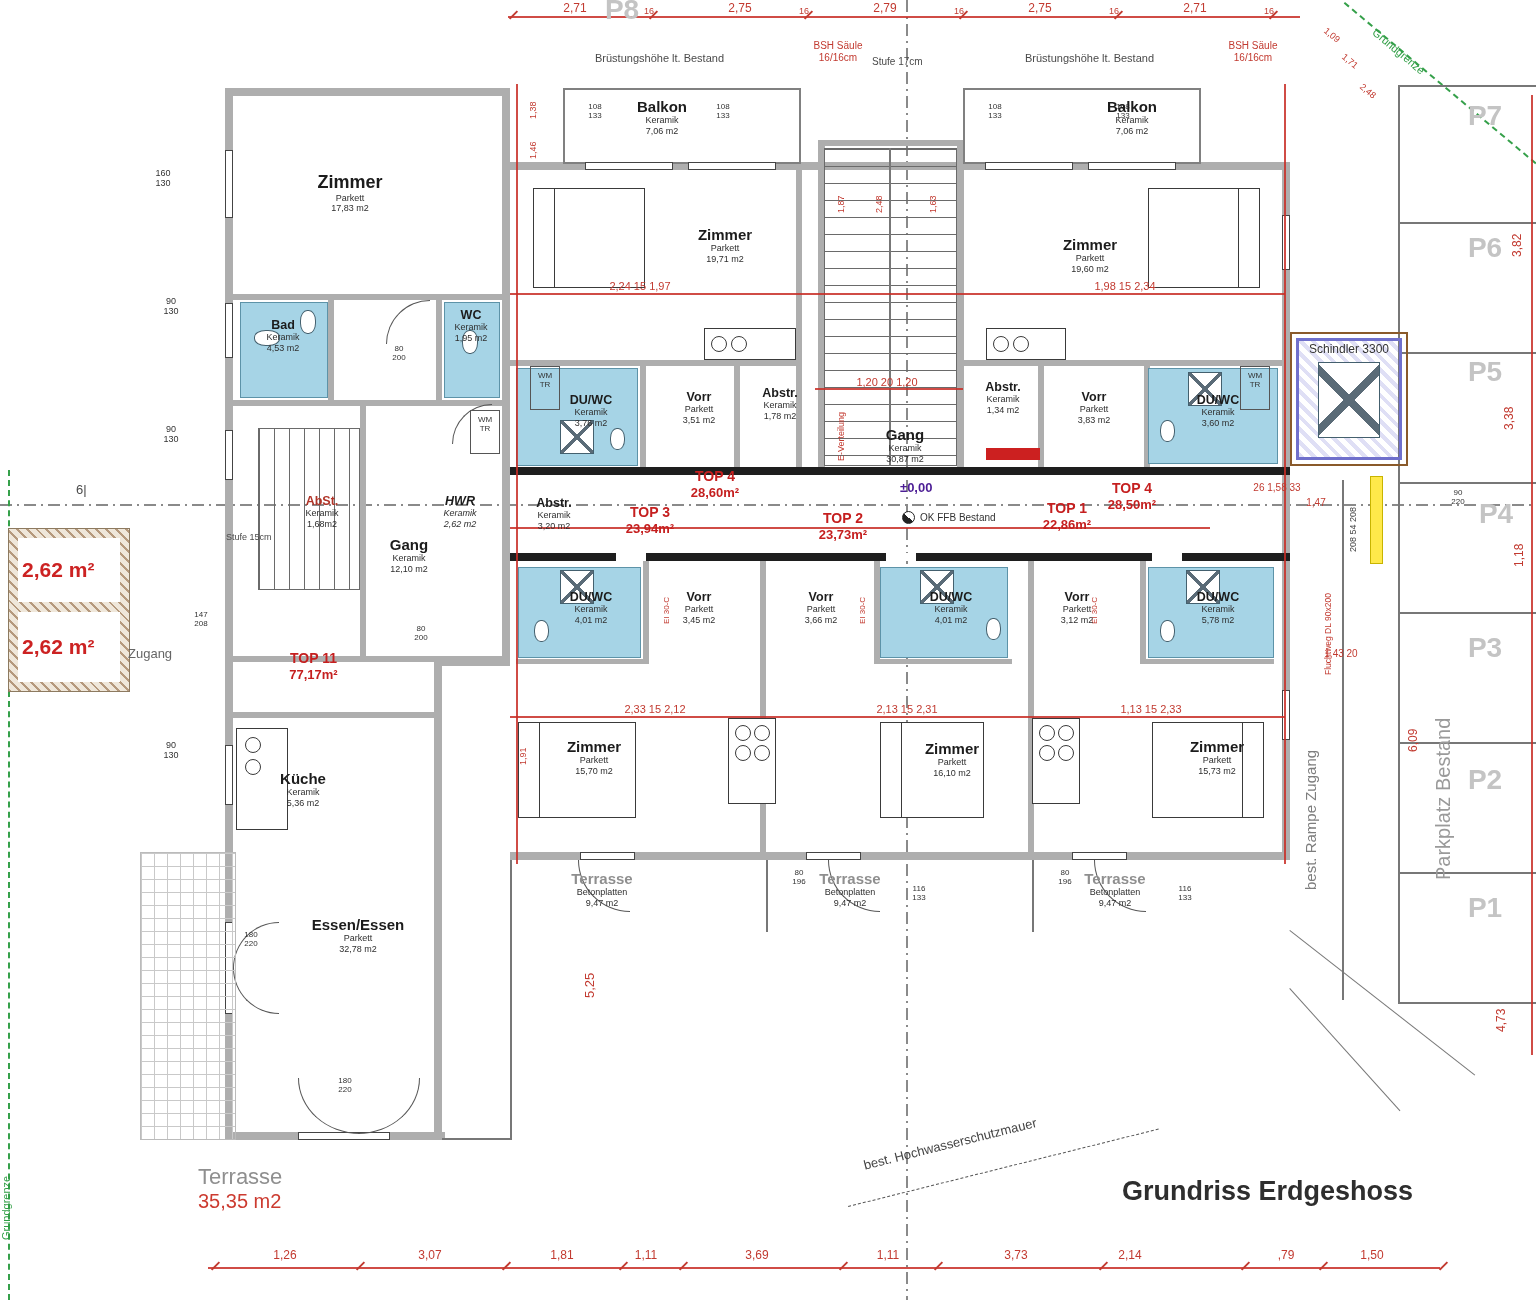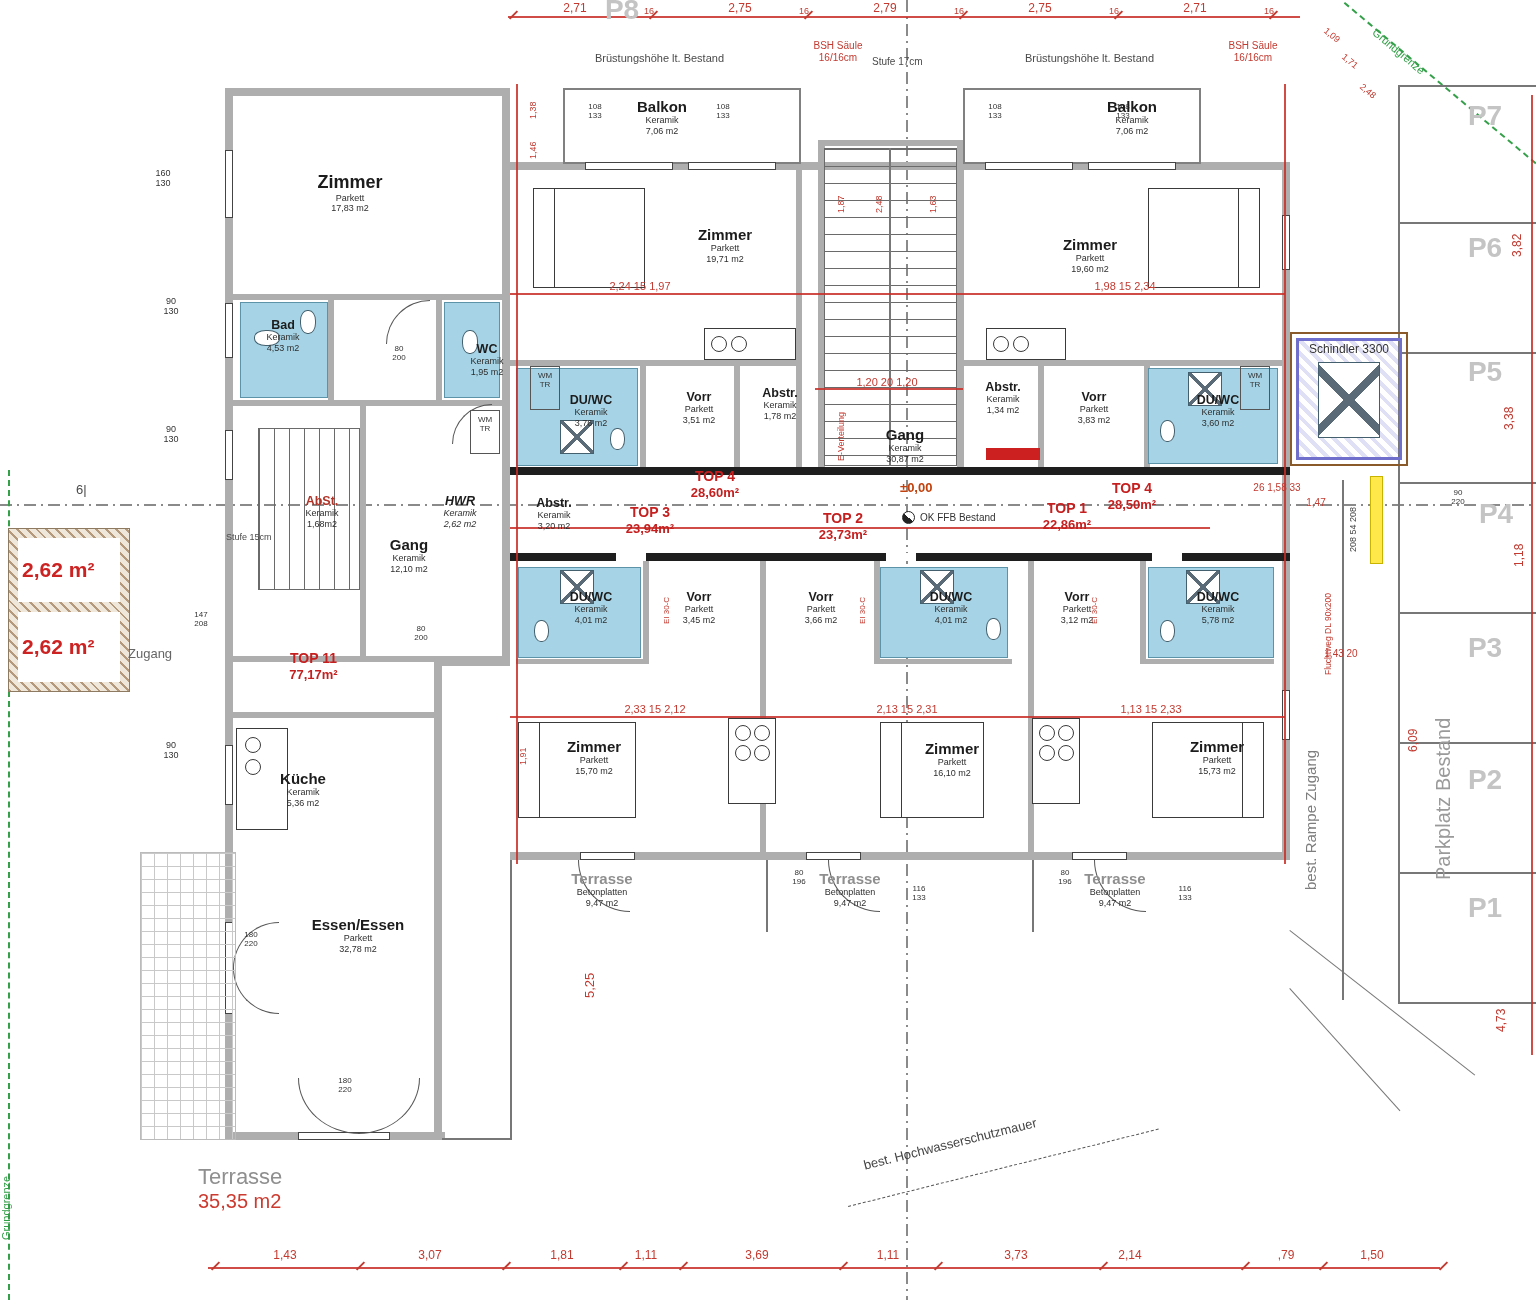--- a/index.html
+++ b/index.html
@@ -365,21 +365,21 @@
   <div class="a rl lg" style="left:295px;top:172px;width:110px;">
     <span class="nm">Zimmer</span>
     <span class="sub">Parkett</span>
     <span class="sub">17,83 m2</span>
   </div>
   <div class="a rl" style="left:248px;top:318px;width:70px;">
     <span class="nm">Bad</span>
     <span class="sub">Keramik</span>
     <span class="sub">4,53 m2</span>
   </div>
-  <div class="a rl" style="left:456px;top:308px;width:62px;margin-top:34px;">
+  <div class="a rl" style="left:440px;top:308px;width:62px;">
     <span class="nm">WC</span>
     <span class="sub">Keramik</span>
     <span class="sub">1,95 m2</span>
   </div>
   <div class="a rl redname" style="left:290px;top:494px;width:64px;">
     <span class="nm">AbSt.</span>
     <span class="sub">Keramik</span>
     <span class="sub">1,68m2</span>
   </div>
   <div class="a rl" style="left:428px;top:494px;width:64px;font-style:italic;">
@@ -546,42 +546,43 @@
   <div class="a topl" style="left:798px;top:510px;width:90px;">
     <span class="t1">TOP 2</span>
     <span class="t2">23,73m²</span>
   </div>
   <div class="a topl" style="left:1022px;top:500px;width:90px;">
     <span class="t1">TOP 1</span>
     <span class="t2">22,86m²</span>
   </div>
 
   <div class="a" style="left:902px;top:511px;width:13px;height:13px;border:1px solid #222;border-radius:50%;background:linear-gradient(45deg,#222 50%,#fff 50%);box-sizing:border-box;"></div>
-  <div class="a" style="left:900px;top:480px;width:70px;font-weight:bold;font-size:13px;color:#c2410c;">±0,00</div>
+  <div class="a" style="left:900px;top:480px;width:70px;font-weight:bold;font-size:13px;color:#4c1d95;">±0,00</div>
   <div class="a" style="left:920px;top:512px;width:120px;font-size:10px;color:#333;">OK FFB Bestand</div>
 
   <div class="a" style="left:862px;top:1158px;width:310px;font-size:13px;color:#444;transform:rotate(-14deg);transform-origin:0 0;">best. Hochwasserschutzmauer</div>
   <div class="a" style="left:848px;top:1206px;width:320px;border-top:1.2px dashed #555;transform:rotate(-14deg);transform-origin:0 0;"></div>
   <div class="a" style="left:1290px;top:930px;width:235px;border-top:1.2px solid #777;transform:rotate(38deg);transform-origin:0 0;"></div>
   <div class="a" style="left:1290px;top:988px;width:165px;border-top:1.2px solid #777;transform:rotate(48deg);transform-origin:0 0;"></div>
 
+  <div class="a" style="left:1122px;top:1176px;width:340px;font-size:27px;font-weight:bold;color:#2e2e2e;">Grundriss Erdgeshoss</div>
 
   <div class="a redln" style="left:208px;top:1267px;width:1232px;height:1.5px;"></div>
   <div class="a tick" style="left:210px;top:1265px;"></div>
   <div class="a tick" style="left:355px;top:1265px;"></div>
   <div class="a tick" style="left:501px;top:1265px;"></div>
   <div class="a tick" style="left:618px;top:1265px;"></div>
   <div class="a tick" style="left:678px;top:1265px;"></div>
   <div class="a tick" style="left:838px;top:1265px;"></div>
   <div class="a tick" style="left:933px;top:1265px;"></div>
   <div class="a tick" style="left:1098px;top:1265px;"></div>
   <div class="a tick" style="left:1240px;top:1265px;"></div>
   <div class="a tick" style="left:1318px;top:1265px;"></div>
   <div class="a tick" style="left:1438px;top:1265px;"></div>
-  <div class="a dim" style="left:255px;top:1248px;width:60px;">1,43</div>
+  <div class="a dim" style="left:255px;top:1248px;width:60px;">1,26</div>
   <div class="a dim" style="left:400px;top:1248px;width:60px;">3,07</div>
   <div class="a dim" style="left:532px;top:1248px;width:60px;">1,81</div>
   <div class="a dim" style="left:616px;top:1248px;width:60px;">1,11</div>
   <div class="a dim" style="left:727px;top:1248px;width:60px;">3,69</div>
   <div class="a dim" style="left:858px;top:1248px;width:60px;">1,11</div>
   <div class="a dim" style="left:986px;top:1248px;width:60px;">3,73</div>
   <div class="a dim" style="left:1100px;top:1248px;width:60px;">2,14</div>
   <div class="a dim" style="left:1256px;top:1248px;width:60px;">,79</div>
   <div class="a dim" style="left:1342px;top:1248px;width:60px;">1,50</div>
 

